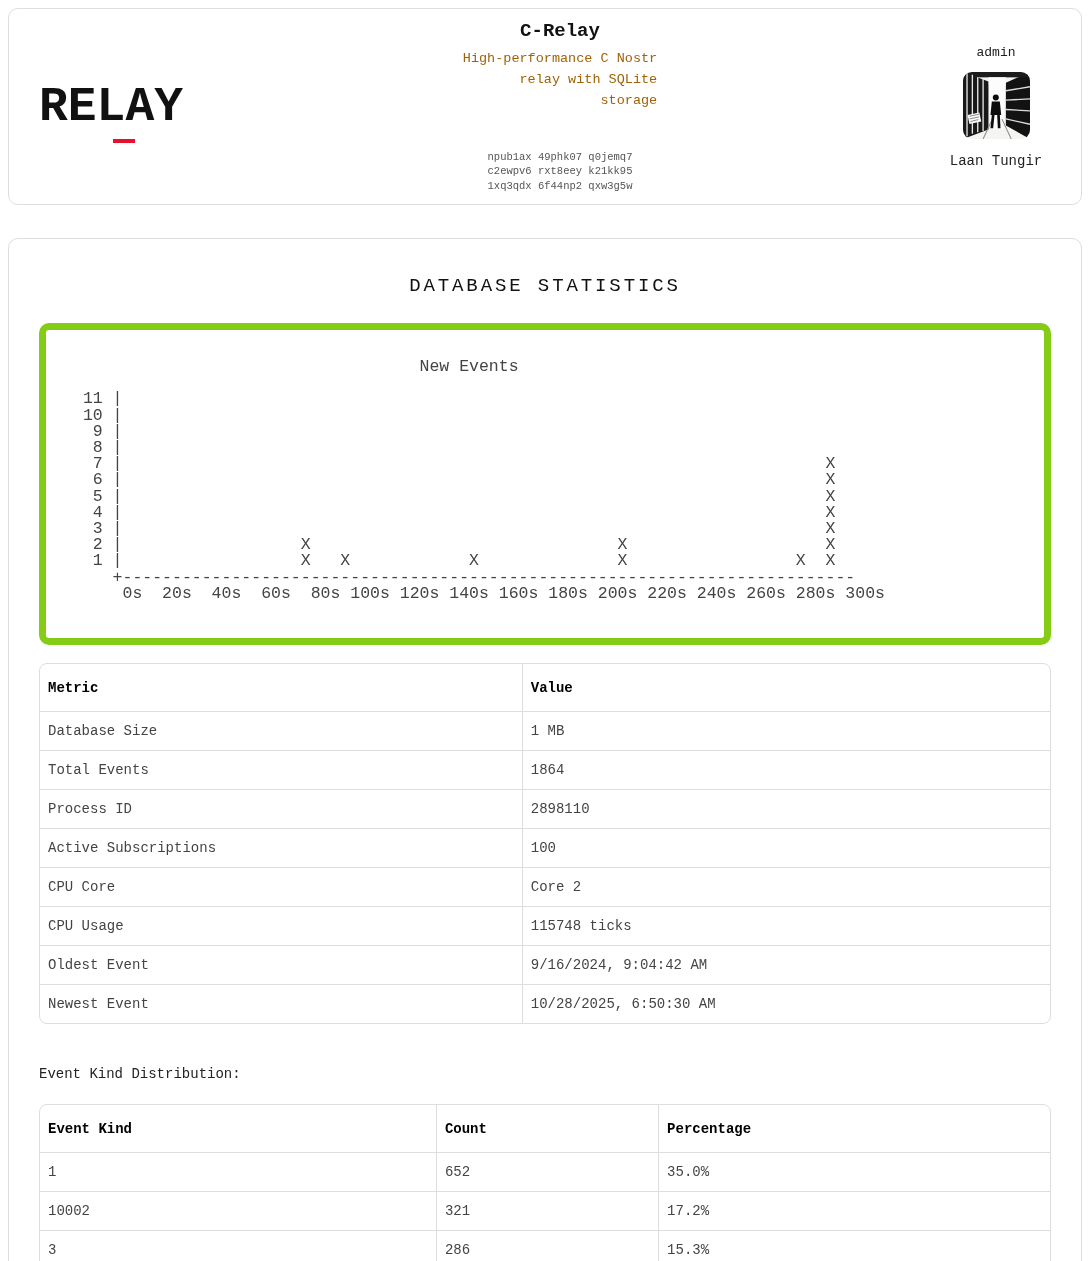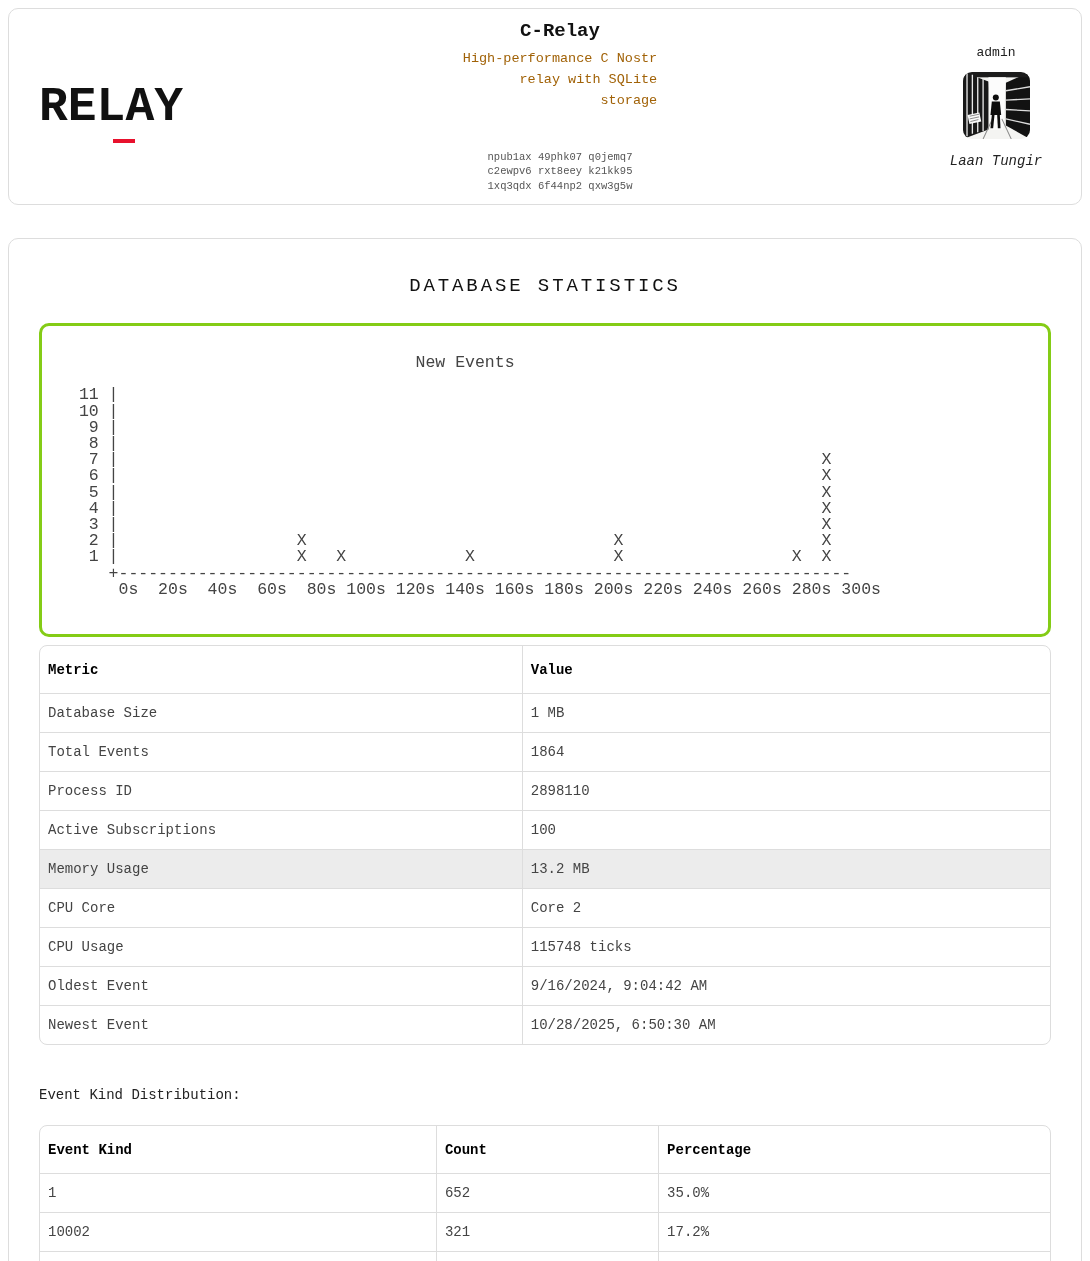--- a/index.html
+++ b/index.html
@@ -67,57 +67,57 @@
   .admin-label { font-size: 13px; color: #222; }
   .avatar {
     width: 67px; height: 67px;
     margin: 12px 0 14px;
     border-radius: 9px;
     overflow: hidden;
     cursor: pointer;
     background: #fff;
   }
   .avatar svg { display: block; width: 100%; height: 100%; }
-  .admin-name { font-size: 14px; color: #222; font-style: italic; }
+  .admin-name { font-size: 14px; color: #222; }
 
   
   #main-card {
     margin: 33px 8px 0;
     padding: 28px 30px 60px;
   }
   .section-title {
     margin: 8px 0 26px;
     text-align: center;
     font-size: 19px;
     font-weight: normal;
     letter-spacing: 2.9px;
     color: #111;
   }
   .chart-box {
-    border: 3px solid #84cc16;
+    border: 7px solid #84cc16;
     border-radius: 10px;
     padding: 29px 10px 36px 27px;
   }
   #ascii-chart {
     margin: 0;
     font-family: "Liberation Mono", "DejaVu Sans Mono", monospace;
     font-size: 16.5px;
     line-height: 16.2px;
     color: #444;
     white-space: pre;
   }
 
   table.stats {
     width: 100%;
     border-collapse: separate;
     border-spacing: 0;
     border: 1px solid #ddd;
     border-radius: 8px;
     font-size: 14px;
-    margin-top: 8px;
+    margin-top: 18px;
   }
   table.stats th, table.stats td {
     text-align: left;
     vertical-align: middle;
   }
   table.stats th {
     font-weight: bold;
     color: #000;
     padding: 16px 8px 15px;
   }
@@ -254,24 +254,20 @@
         <td>1864</td>
       </tr>
       <tr>
         <td>Process ID</td>
         <td>2898110</td>
       </tr>
       <tr>
         <td>Active Subscriptions</td>
         <td>100</td>
       </tr>
-      <tr class="highlight">
-        <td>Memory Usage</td>
-        <td>13.2 MB</td>
-      </tr>
       <tr>
         <td>CPU Core</td>
         <td>Core 2</td>
       </tr>
       <tr>
         <td>CPU Usage</td>
         <td>115748 ticks</td>
       </tr>
       <tr>
         <td>Oldest Event</td>

